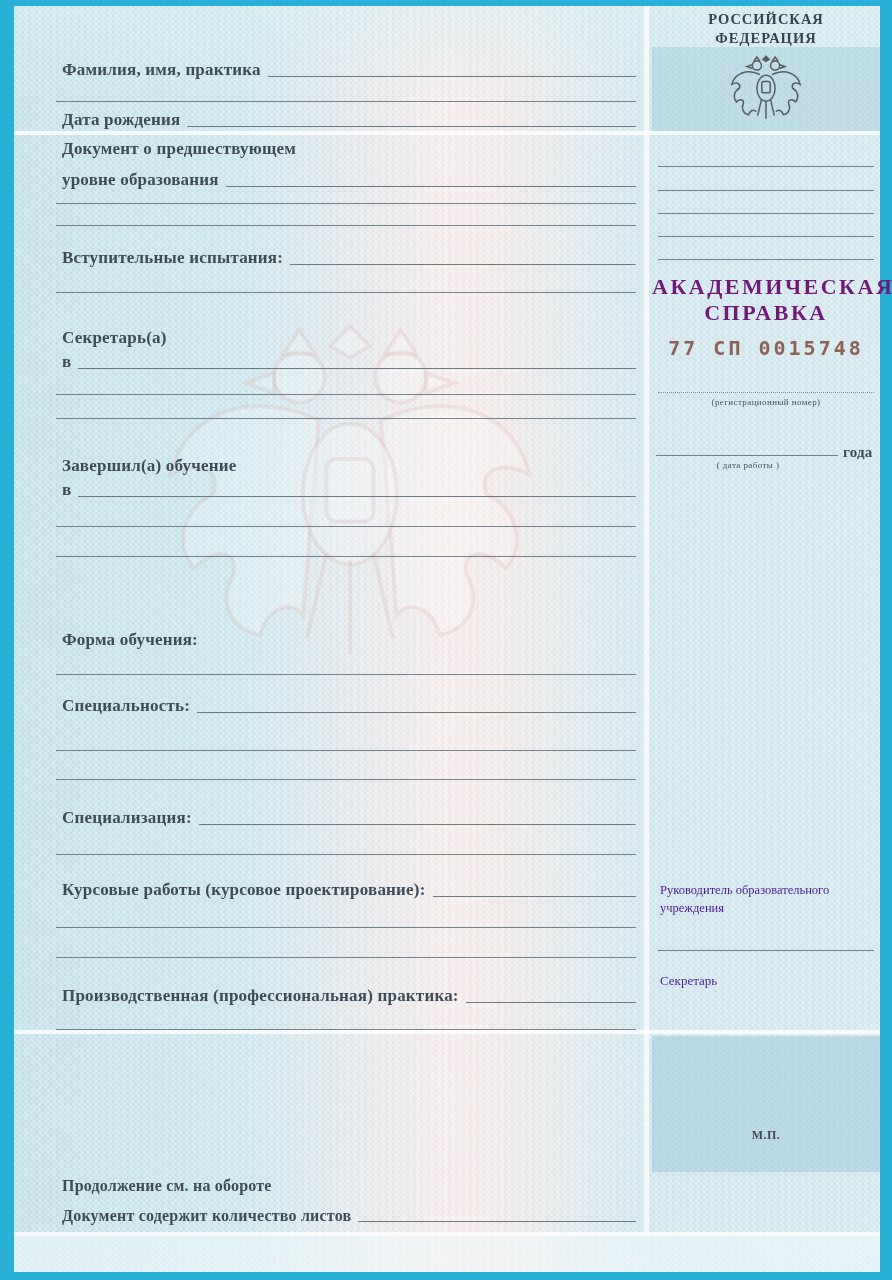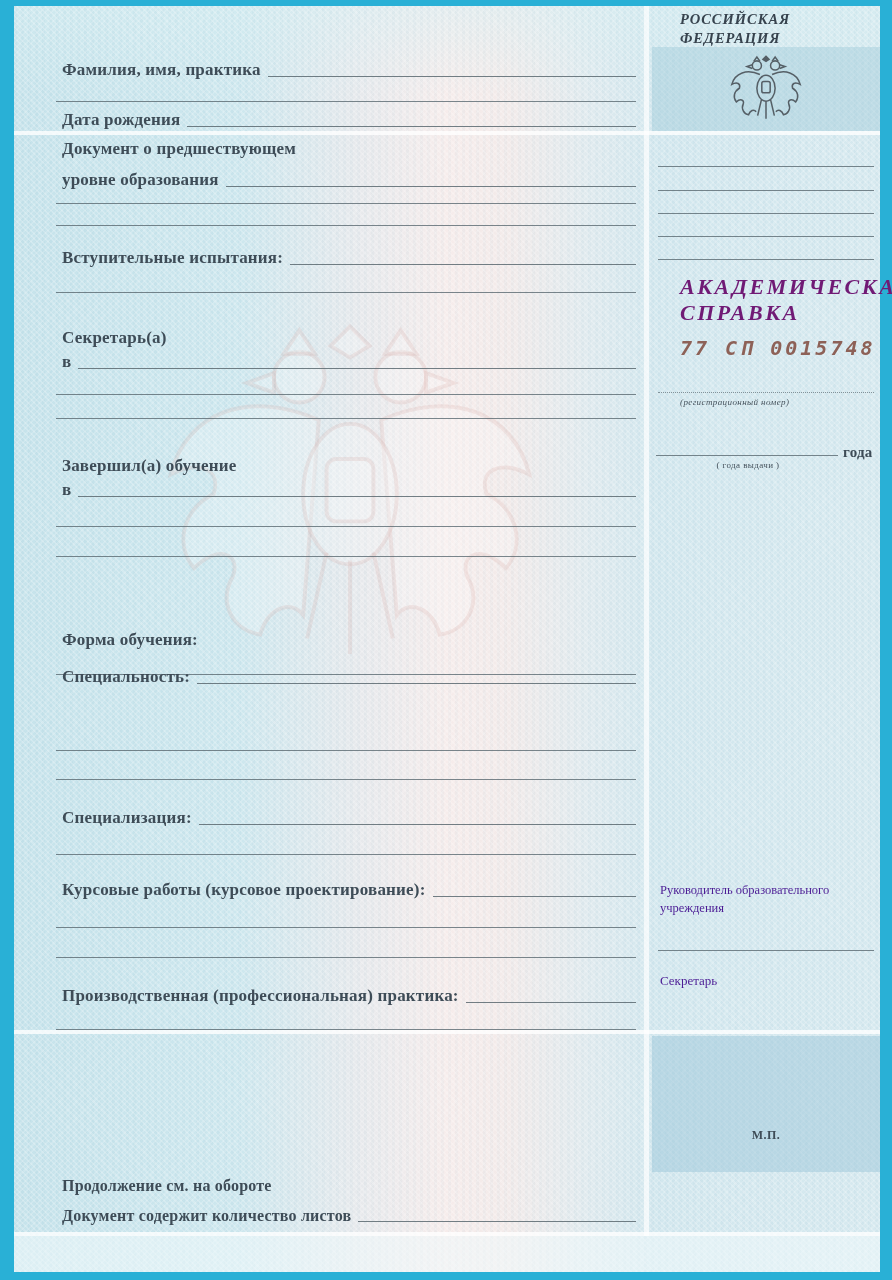--- a/index.html
+++ b/index.html
@@ -30,21 +30,21 @@
 
   .lbl{
     color:#3e4c57;font-weight:bold;font-size:17px;line-height:1.2;
     letter-spacing:.2px;white-space:nowrap;
   }
   .row{position:absolute;left:62px;right:256px;display:flex;align-items:flex-end;height:22px;}
   .row .rule{flex:1;margin-left:7px;margin-bottom:3px;border-bottom:1px solid rgba(90,105,112,.85);}
   .line{position:absolute;left:56px;right:256px;border-top:1px solid rgba(90,105,112,.8);}
   .plain{position:absolute;left:62px;}
 
-  .rc-center{position:absolute;left:680px;right:12px;text-align:left;font-style:italic;}
+  .rc-center{position:absolute;left:652px;right:12px;text-align:center;}
   .rc-line{position:absolute;left:658px;right:18px;border-top:1px solid rgba(90,105,112,.8);}
   .country{color:#37434e;font-weight:bold;font-size:14.5px;letter-spacing:1px;line-height:1.3;}
   .cert-title{color:#701a75;font-weight:bold;font-size:22px;letter-spacing:2.5px;}
   .serial{color:#8d6157;font-family:"DejaVu Sans Mono",monospace;font-size:20px;letter-spacing:3px;font-weight:bold;}
   .caption{color:#46525c;font-size:9px;letter-spacing:.4px;}
   .sig-lbl{color:#4c1d95;font-weight:normal;font-size:12.5px;line-height:1.4;}
   .small-bold{color:#3e4c57;font-weight:bold;font-size:12px;letter-spacing:.5px;}
   .eagle{display:block;margin:0 auto;}
   .watermark{position:absolute;left:155px;top:318px;opacity:.55;pointer-events:none;}
 </style>
@@ -113,21 +113,21 @@
   <div class="row" style="top:478px">
     <span class="lbl">в</span>
     <div class="rule"></div>
   </div>
   <div class="line" style="top:526px"></div>
   <div class="line" style="top:556px"></div>
 
   <span class="plain lbl" style="top:630px">Форма обучения:</span>
   <div class="line" style="top:674px"></div>
 
-  <div class="row" style="top:665px">
+  <div class="row" style="top:694px">
     <span class="lbl">Специальность:</span>
     <div class="rule"></div>
   </div>
   <div class="line" style="top:750px"></div>
   <div class="line" style="top:779px"></div>
 
   <div class="row" style="top:806px">
     <span class="lbl">Специализация:</span>
     <div class="rule"></div>
   </div>
@@ -184,21 +184,21 @@
 
   <div class="rc-center cert-title" style="top:274px">АКАДЕМИЧЕСКАЯ</div>
   <div class="rc-center cert-title" style="top:300px">СПРАВКА</div>
   <div class="rc-center serial" style="top:336px">77 СП 0015748</div>
 
   <div class="rc-line" style="top:392px;border-top-style:dotted;border-top-color:rgba(110,125,132,.8)"></div>
   <div class="rc-center caption" style="top:397px">(регистрационный номер)</div>
 
   <div style="position:absolute;left:656px;width:182px;top:455px;border-top:1px solid rgba(90,105,112,.8)"></div>
   <span class="lbl" style="position:absolute;left:843px;top:443px;font-size:15px">года</span>
-  <div class="caption" style="position:absolute;left:660px;width:176px;top:460px;text-align:center">( года выдачи )</div>
+  <div class="caption" style="position:absolute;left:660px;width:176px;top:460px;text-align:center">( дата работы )</div>
 
   <div class="sig-lbl" style="position:absolute;left:660px;top:882px;width:212px">Руководитель образовательного учреждения</div>
   <div class="rc-line" style="top:950px"></div>
   <div class="sig-lbl" style="position:absolute;left:660px;top:972px;font-size:13px">Секретарь</div>
 
   <div class="panel" style="left:652px;right:12px;top:1036px;height:136px;background:rgba(150,196,214,.45)">
     <div class="small-bold" style="position:absolute;left:0;right:0;top:92px;text-align:center">М.П.</div>
   </div>
 </div>
 

